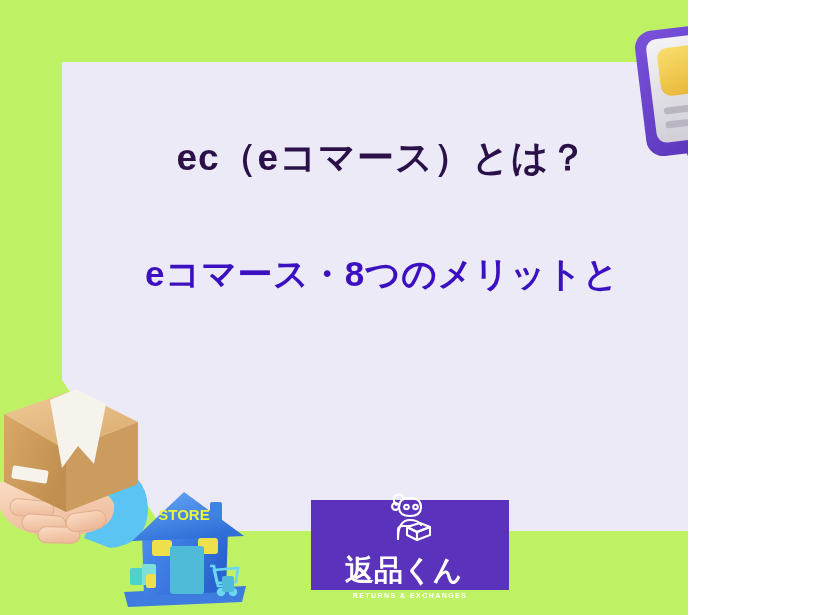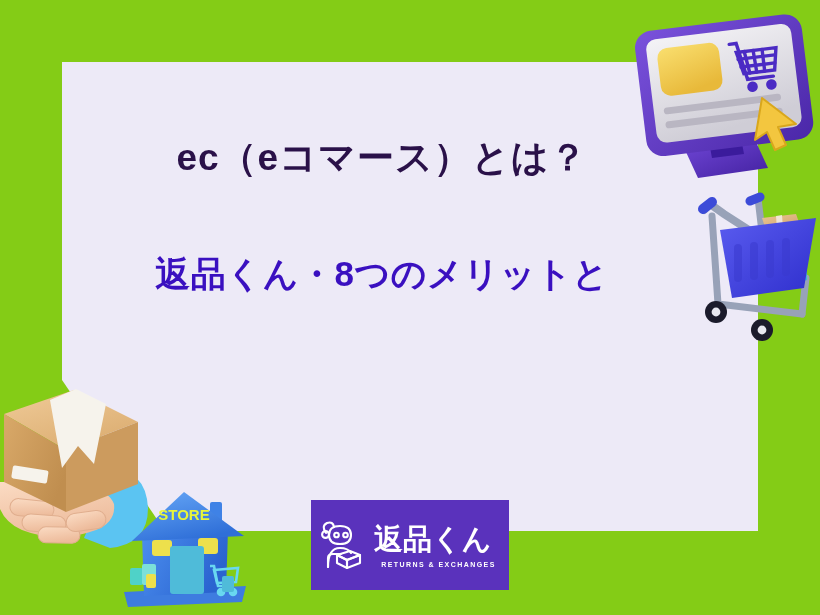--- a/index.html
+++ b/index.html
@@ -2,24 +2,24 @@
 <html><head>
 <meta charset="utf-8">
 <style>
   html, body {
     margin: 0;
     padding: 0;
     background: #ffffff;
   }
   #canvas {
     position: relative;
-    width: 820px;
+    width: 688px;
     height: 615px;
     overflow: hidden;
-    background: #84cc16;
+    background: #bef264;
     font-family: "Liberation Sans", sans-serif;
   }
 
   
   .card {
     position: absolute;
     left: 62px;
     top: 62px;
     width: 696px;
     height: 469px;
@@ -60,20 +60,21 @@
     position: absolute;
     left: 311px;
     top: 500px;
     width: 198px;
     height: 90px;
     background: #5A32BC;
     display: flex;
     align-items: center;
     justify-content: center;
     gap: 11px;
+    flex-direction: column;
   }
   .logo-mark { width: 46px; height: 50px; flex: none; }
   .logo-text { display: flex; flex-direction: column; align-items: center; }
   .logo-word { height: 34px; }
   .logo-tag {
     color: #ffffff;
     font-size: 7px;
     font-weight: 700;
     letter-spacing: 1.45px;
     margin-top: 5px;
@@ -90,21 +91,21 @@
 </head>
 <body>
 
 <div id="canvas">
 
   <div class="card"></div>
 
   <div class="title">ec（eコマース）とは？</div>
 
   <div class="subtitle">
-    <div>返品くん・8つのメリットと</div>
+    <div>eコマース・8つのメリットと</div>
   </div>
 
   <svg class="art art-monitor" viewBox="0 0 196 182">
     <defs>
       <linearGradient id="monBody" x1="0" y1="0" x2="1" y2="1">
         <stop offset="0" stop-color="#7A52DC"></stop>
         <stop offset="1" stop-color="#4A27A8"></stop>
       </linearGradient>
       <linearGradient id="monScreen" x1="0" y1="0" x2="0.3" y2="1">
         <stop offset="0" stop-color="#F4F3F6"></stop>

